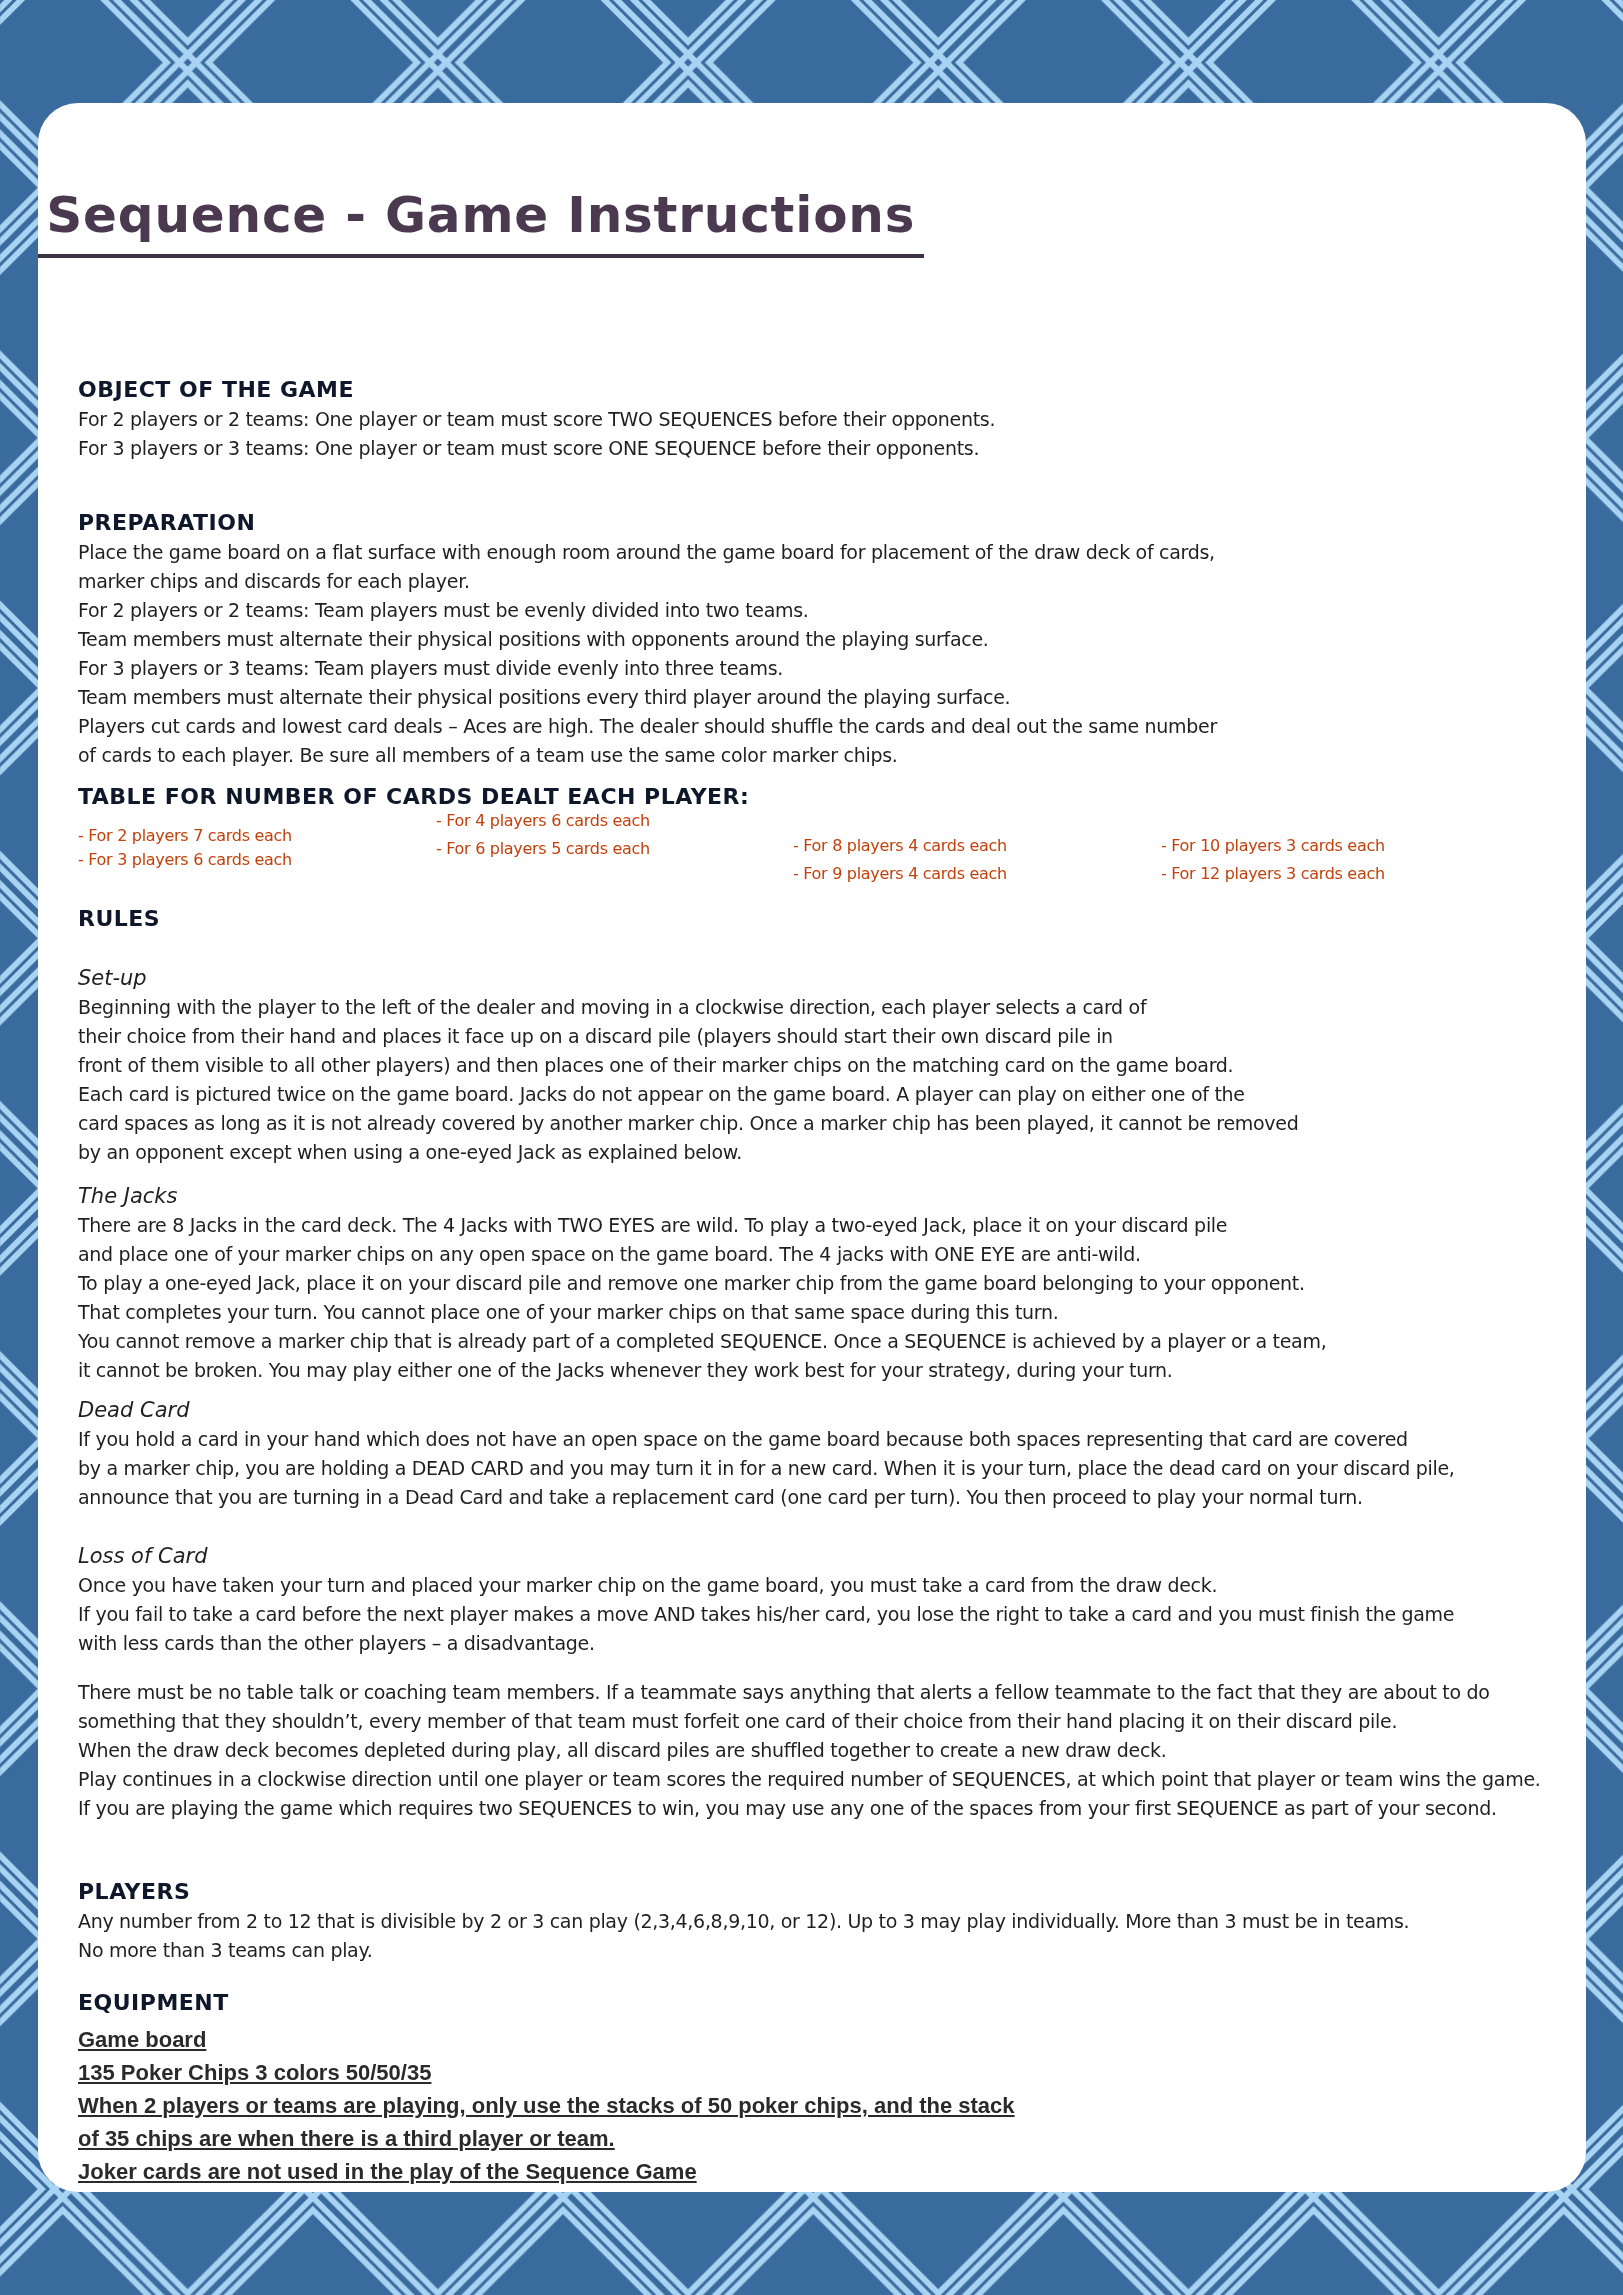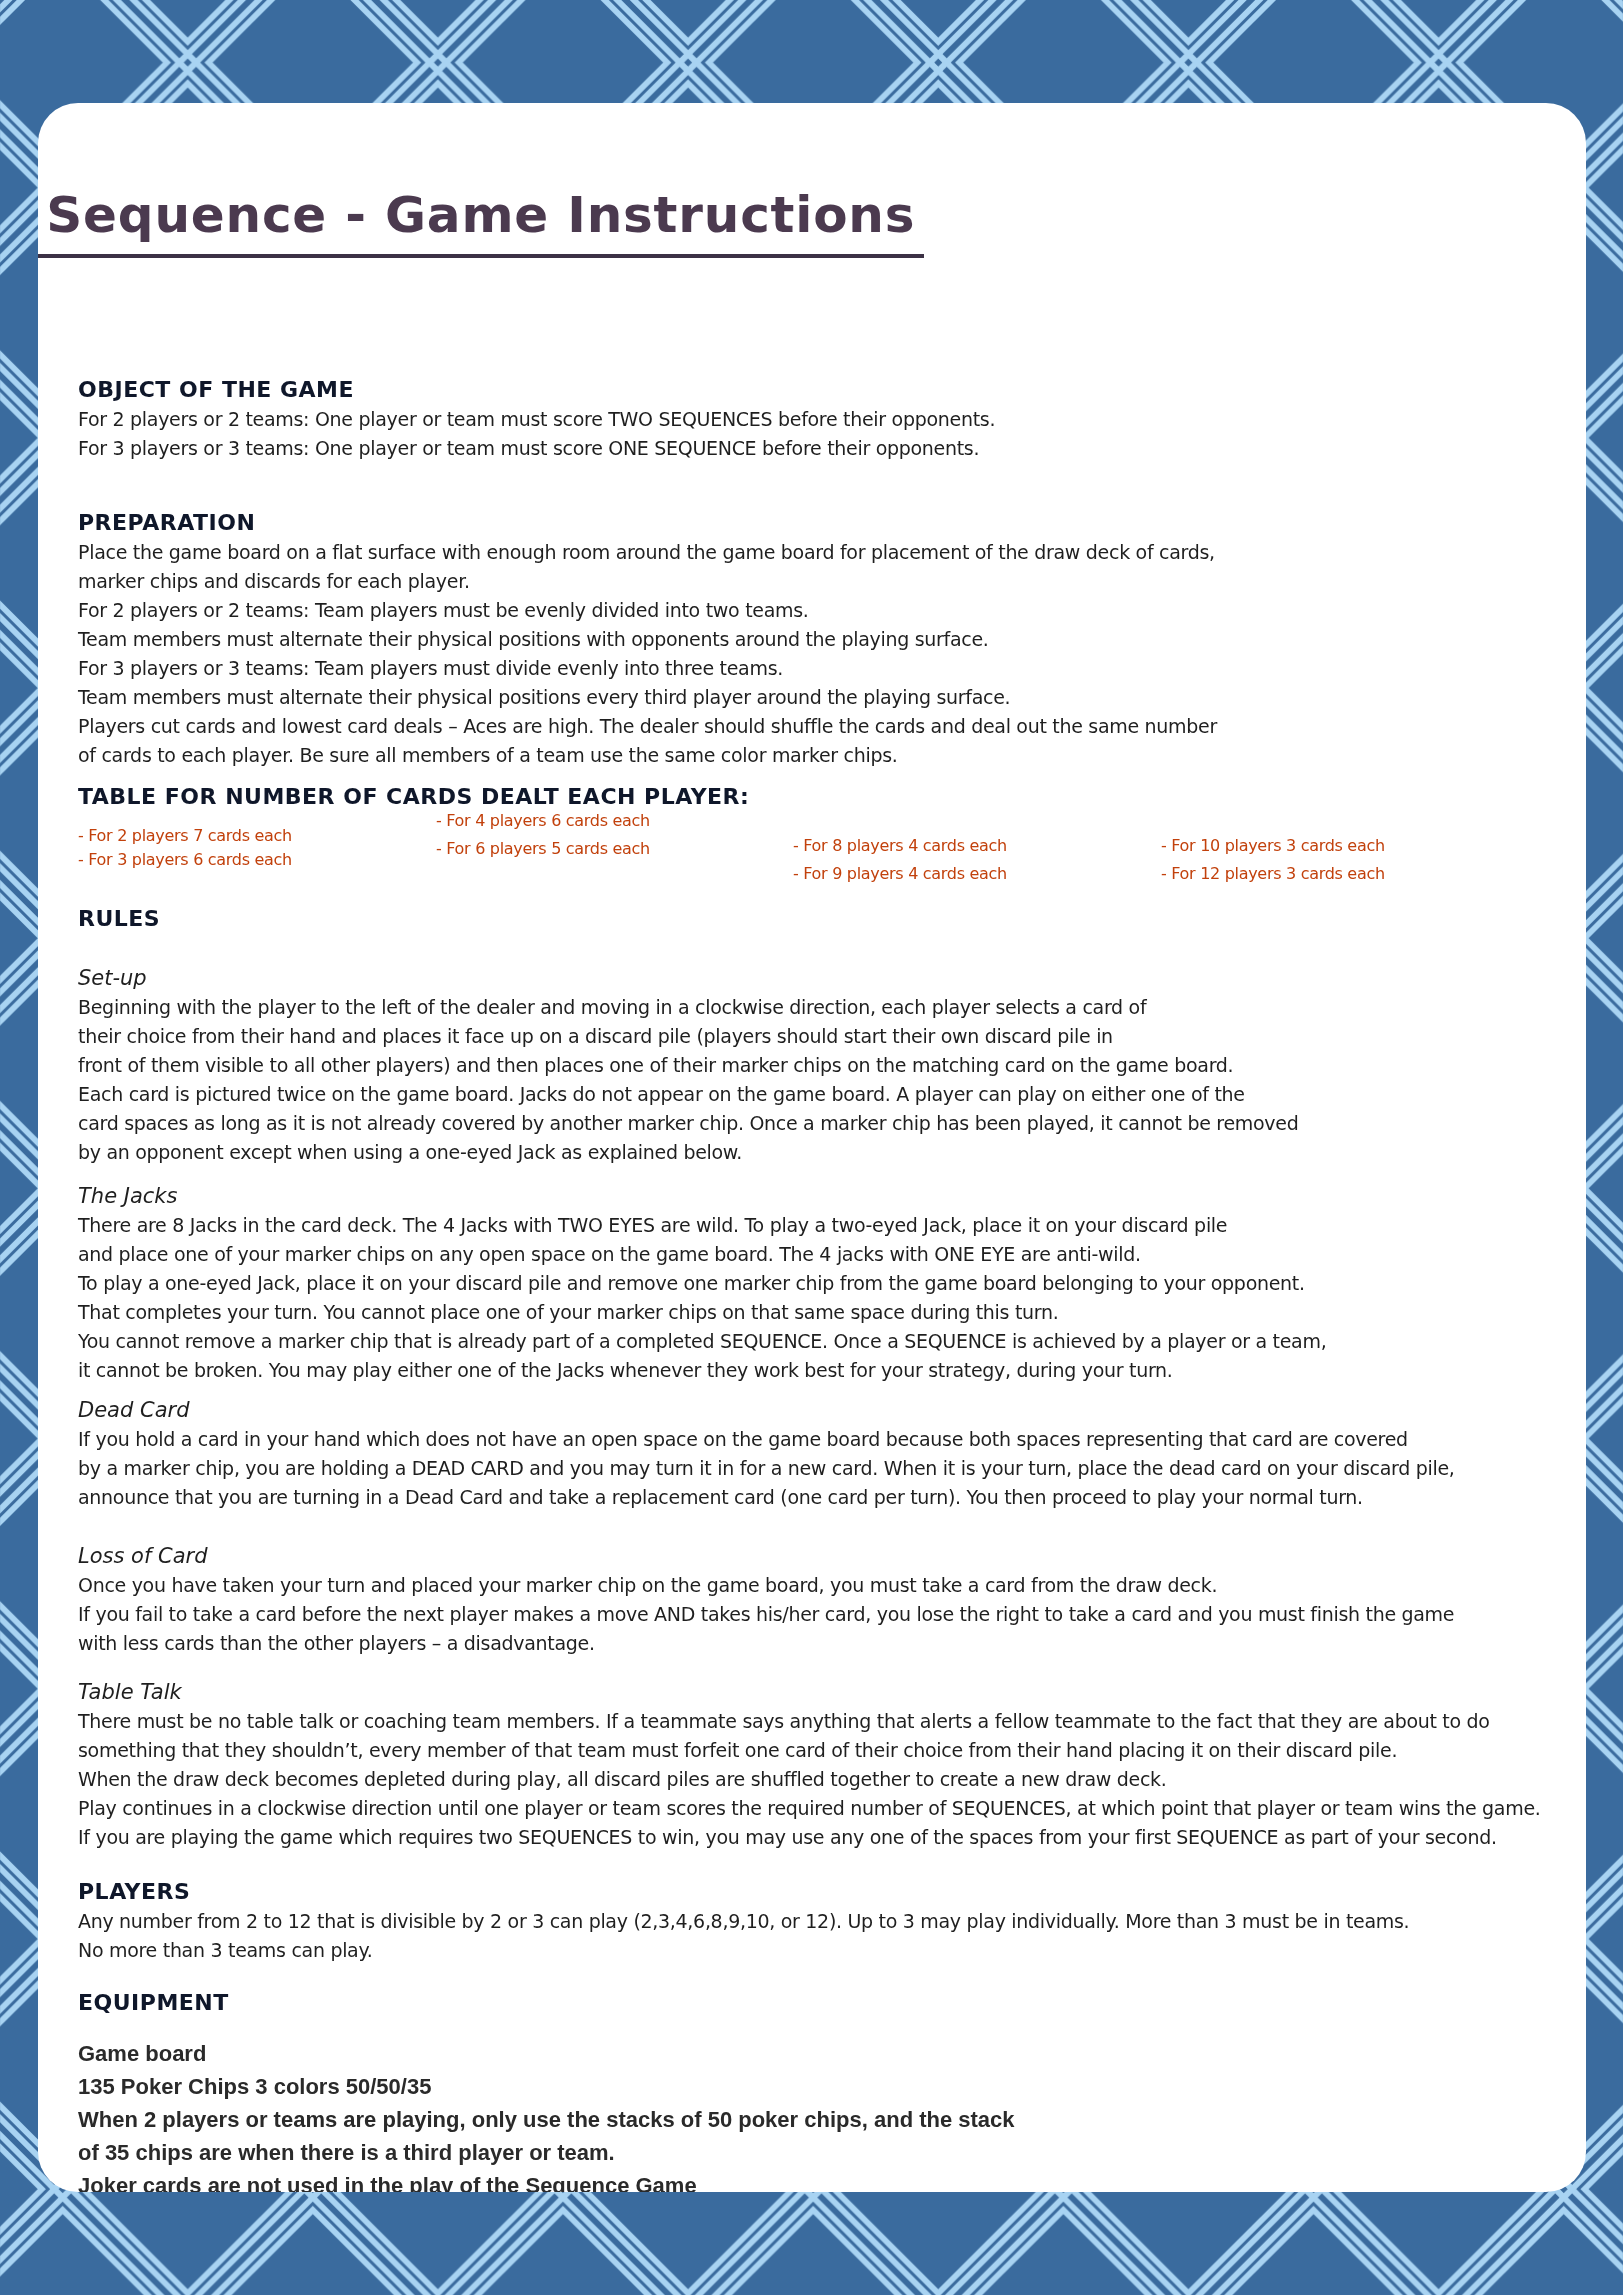--- a/index.html
+++ b/index.html
@@ -13,21 +13,21 @@
          font-size:50px;line-height:58px;letter-spacing:0.8px;color:#4b3a4f;
          border-bottom:4.2px solid #3c3145;padding:0 8.3px 10px 8.3px;}
   .sec{position:absolute;left:40px;right:20px;}
   .h{font-weight:700;font-size:22px;line-height:30px;letter-spacing:0.5px;color:#0f172a;}
   .h-it{font-style:italic;font-weight:400;font-size:21px;line-height:29px;letter-spacing:0;color:#1f1f1f;}
   .lines{white-space:pre-line;font-size:19px;line-height:29px;letter-spacing:-0.3px;color:#1f1f1f;}
   .col{position:absolute;white-space:pre-line;font-size:16px;letter-spacing:-0.3px;color:#c2410c;}
   .col-first{line-height:24px;}
   .col-rest{line-height:27.5px;}
   .equip-lines{white-space:pre-line;font-family:"Liberation Sans",sans-serif;font-weight:700;
-               font-size:22px;line-height:33px;letter-spacing:0;color:#2a2a2a;margin-top:19px;}
+               font-size:22px;line-height:33px;letter-spacing:0;color:#2a2a2a;margin-top:5px;text-decoration:underline;}
 </style>
 </head>
 <body>
 
 <div class="page">
 
   <svg class="bg" width="1623" height="2295" viewBox="0 0 1946 2752" xmlns="http://www.w3.org/2000/svg">
     <defs>
       <pattern id="diam" width="300" height="300" patternUnits="userSpaceOnUse">
         <rect width="300" height="300" fill="#3a6b9e"></rect>
@@ -122,21 +122,20 @@
     </section>
 
     <section class="sec" style="top:1439px">
       <div class="h-it">Loss of Card</div>
       <div class="lines">Once you have taken your turn and placed your marker chip on the game board, you must take a card from the draw deck.
 If you fail to take a card before the next player makes a move AND takes his/her card, you lose the right to take a card and you must finish the game
 with less cards than the other players – a disadvantage.</div>
     </section>
 
     <section class="sec" style="top:1575px">
-      <div class="h-it">Table Talk</div>
       <div class="lines">There must be no table talk or coaching team members. If a teammate says anything that alerts a fellow teammate to the fact that they are about to do
 something that they shouldn’t, every member of that team must forfeit one card of their choice from their hand placing it on their discard pile.
 When the draw deck becomes depleted during play, all discard piles are shuffled together to create a new draw deck.
 Play continues in a clockwise direction until one player or team scores the required number of SEQUENCES, at which point that player or team wins the game.
 If you are playing the game which requires two SEQUENCES to win, you may use any one of the spaces from your first SEQUENCE as part of your second.</div>
     </section>
 
     <section class="sec" style="top:1774px">
       <div class="h">PLAYERS</div>
       <div class="lines">Any number from 2 to 12 that is divisible by 2 or 3 can play (2,3,4,6,8,9,10, or 12). Up to 3 may play individually. More than 3 must be in teams.

